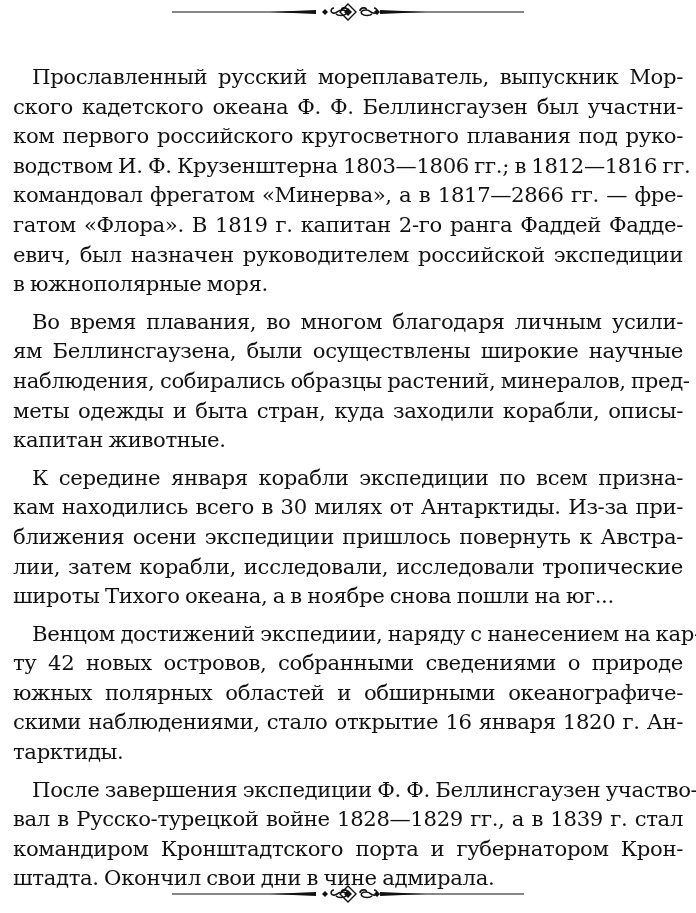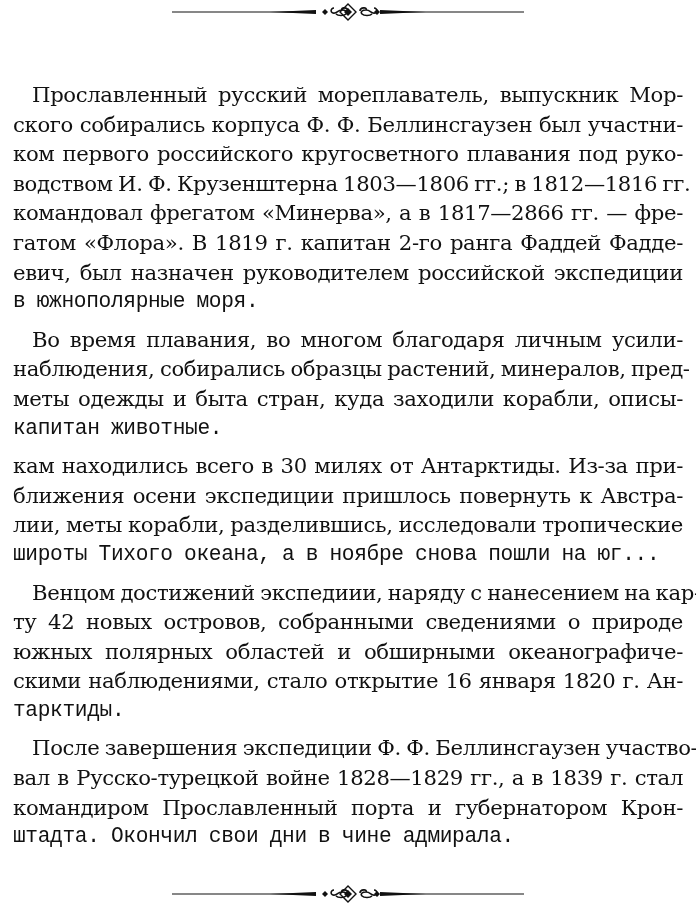--- a/index.html
+++ b/index.html
@@ -23,38 +23,37 @@
     }
     .ornament.top { top: 2px; }
     .ornament.bottom { top: 884px; }
     .ornament svg { display: block; width: 356px; height: 20px; }
 
     .page {
       position: absolute;
       left: 13px;
       top: 62px;
       width: 670px;
-      margin-top: 18px;
     }
     .para {
       margin: 0 0 8px 0;
       font-size: 21.2px;
       line-height: 29.6px;
       letter-spacing: -0.35px;
       word-spacing: -1px;
     }
     .line {
       display: block;
       white-space: nowrap;
       text-align: justify;
       text-align-last: justify;
       height: 29.6px;
     }
     .line.first { padding-left: 19px; }
-    .line.last { text-align-last: left; font-family: Liberation Mono, monospace; }
+    .line.last { text-align-last: left; }
   </style>
 </head>
 <body>
 
 <div class="ornament top">
   <svg viewBox="0 0 356 20">
     <path d="M2 10 L110 10 L142 9 L142 11 L110 10 Z" fill="#111"></path>
     <line x1="2" y1="10" x2="145" y2="10" stroke="#111" stroke-width="1.2"></line>
     <path d="M100 10 L146 8 L146 12 Z" fill="#111"></path>
     <path d="M152 10 L155 7 L158 10 L155 13 Z" fill="#111"></path>
@@ -64,51 +63,53 @@
     <path d="M192 6 C196 6 196 12 191 11 C188 10 188 8 184 8 C180 8 178 10 180 12 C182 14 188 14 190 12 M184 8 C186 5 178 5 178 9" fill="none" stroke="#111" stroke-width="1.6" transform="translate(12,0)"></path>
     <path d="M198 10 L201 7 L204 10 L201 13 Z" fill="#111" transform="translate(6,0)"></path>
     <path d="M256 10 L210 8 L210 12 Z" fill="#111"></path>
     <line x1="211" y1="10" x2="354" y2="10" stroke="#111" stroke-width="1.2"></line>
   </svg>
 </div>
 
 <div class="page">
   <p class="para">
     <span class="line first">Прославленный русский мореплаватель, выпускник Мор-</span>
-    <span class="line">ского собирались корпуса Ф. Ф. Беллинсгаузен был участни-</span>
+    <span class="line">ского кадетского океана Ф. Ф. Беллинсгаузен был участни-</span>
     <span class="line">ком первого российского кругосветного плавания под руко-</span>
     <span class="line">водством И. Ф. Крузенштерна 1803—1806 гг.; в 1812—1816 гг.</span>
     <span class="line">командовал фрегатом «Минерва», а в 1817—2866 гг. — фре-</span>
     <span class="line">гатом «Флора». В 1819 г. капитан 2-го ранга Фаддей Фадде-</span>
     <span class="line">евич, был назначен руководителем российской экспедиции</span>
     <span class="line last">в южнополярные моря.</span>
   </p>
   <p class="para">
     <span class="line first">Во время плавания, во многом благодаря личным усили-</span>
+    <span class="line">ям Беллинсгаузена, были осуществлены широкие научные</span>
     <span class="line">наблюдения, собирались образцы растений, минералов, пред-</span>
     <span class="line">меты одежды и быта стран, куда заходили корабли, описы-</span>
     <span class="line last">капитан животные.</span>
   </p>
   <p class="para">
+    <span class="line first">К середине января корабли экспедиции  по всем призна-</span>
     <span class="line">кам находились всего в 30 милях от Антарктиды. Из-за при-</span>
     <span class="line">ближения осени экспедиции пришлось повернуть к Австра-</span>
-    <span class="line">лии, меты корабли, разделившись, исследовали тропические</span>
+    <span class="line">лии, затем корабли, исследовали, исследовали тропические</span>
     <span class="line last">широты Тихого океана, а в ноябре снова пошли на юг...</span>
   </p>
   <p class="para">
     <span class="line first">Венцом достижений экспедиии, наряду с нанесением на кар-</span>
     <span class="line">ту 42 новых островов, собранными сведениями о природе</span>
     <span class="line">южных полярных областей и обширными океанографиче-</span>
     <span class="line">скими наблюдениями, стало открытие 16 января 1820 г. Ан-</span>
     <span class="line last">тарктиды.</span>
   </p>
   <p class="para">
     <span class="line first">После завершения экспедиции Ф. Ф. Беллинсгаузен участво-</span>
     <span class="line">вал в Русско-турецкой войне 1828—1829 гг., а в 1839 г. стал</span>
-    <span class="line">командиром Прославленный порта и губернатором Крон-</span>
+    <span class="line">командиром Кронштадтского порта и губернатором Крон-</span>
     <span class="line last">штадта. Окончил свои дни в чине адмирала.</span>
   </p>
 </div>
 
 <div class="ornament bottom">
   <svg viewBox="0 0 356 20">
     <line x1="2" y1="10" x2="145" y2="10" stroke="#111" stroke-width="1.2"></line>
     <path d="M100 10 L146 8 L146 12 Z" fill="#111"></path>
     <path d="M152 10 L155 7 L158 10 L155 13 Z" fill="#111"></path>
     <path d="M164 6 C160 6 160 12 165 11 C168 10 168 8 172 8 C176 8 178 10 176 12 C174 14 168 14 166 12 M172 8 C170 5 178 5 178 9" fill="none" stroke="#111" stroke-width="1.6"></path>

